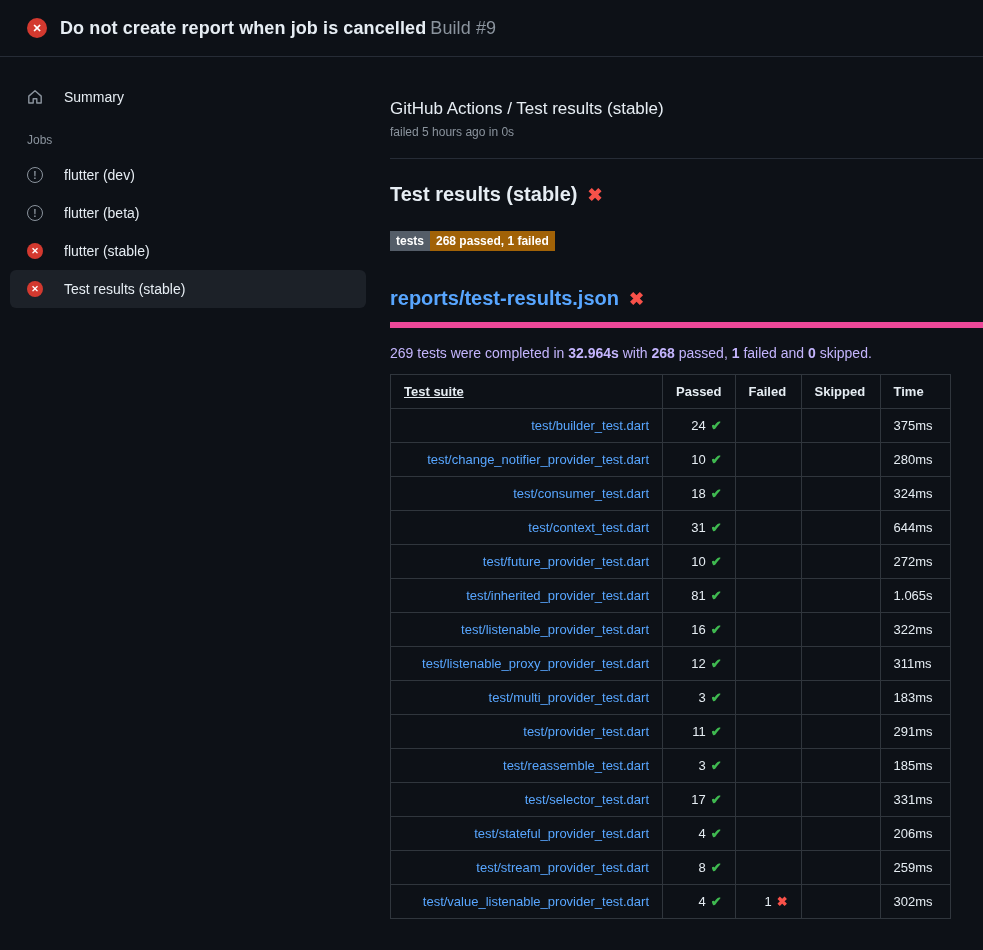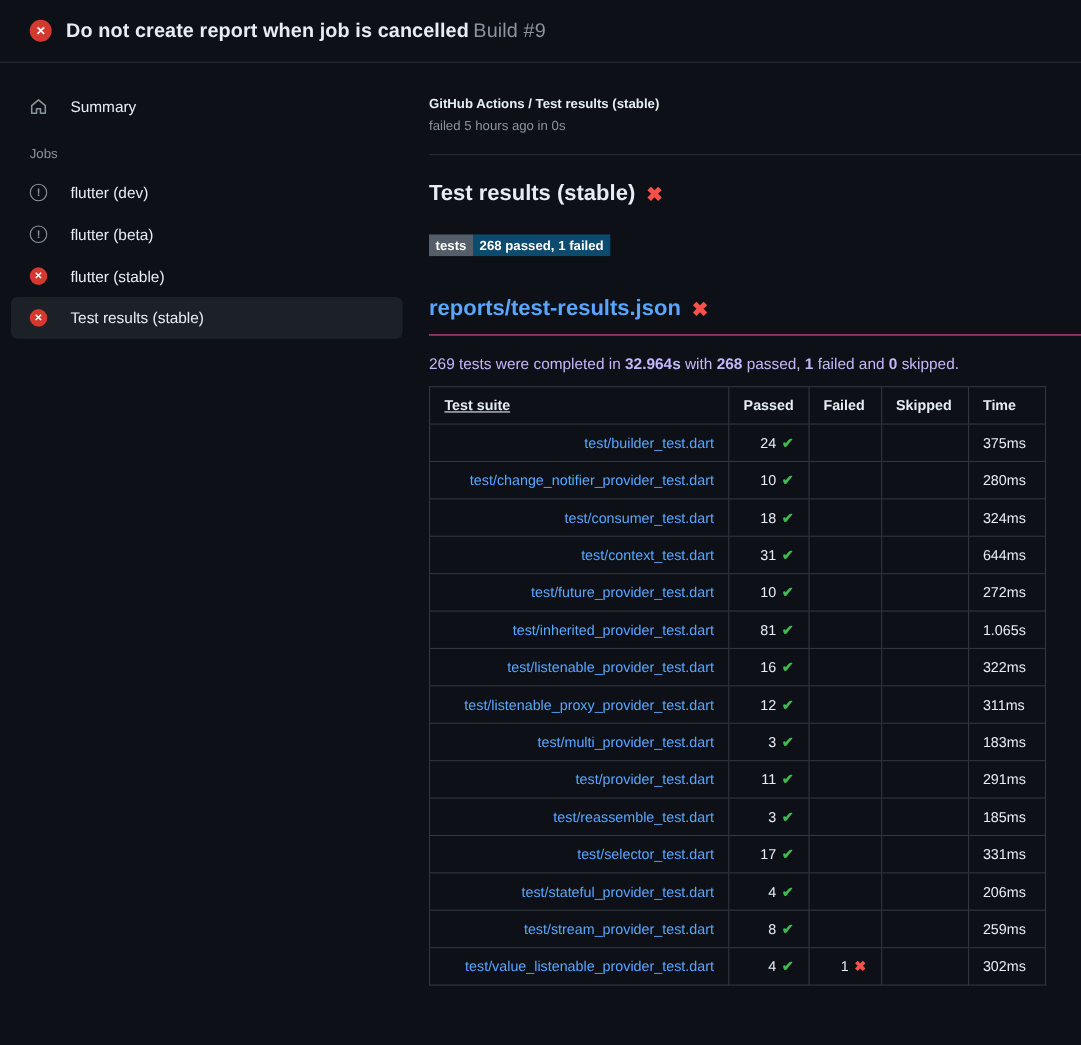--- a/index.html
+++ b/index.html
@@ -44,42 +44,42 @@
     display:flex; align-items:center; justify-content:center;
   }
   .neutral-circle {
     border:1.5px solid #8b949e; color:#8b949e;
     font-size:10px; font-weight:bold;
   }
   .fail-circle { background:#d3392f; color:#fff; font-size:9px; font-weight:bold; }
   .home-icon-svg { flex:none; display:block; }
 
   
-  .breadcrumb { font-weight:700; font-size:12px; }
+  .breadcrumb { font-weight:400; font-size:17px;margin-top:12px; }
   .run-meta { color:#8b949e; font-size:12px; margin-top:6px; }
   .divider { border:none; border-top:1px solid #262c36; margin:19px 0 0 0; }
 
   .section-title {
     margin-top:24px; font-size:20px; font-weight:700;
     display:flex; align-items:center; gap:10px;
   }
   .x-mark { color:#f85149; font-weight:bold; font-size:18px; }
 
   .badge {
     display:inline-flex; margin-top:25px;
     font-size:12px; font-weight:600; color:#fff;
     border-radius:0; overflow:hidden; line-height:1;
   }
   .badge-label { background:#545d68; padding:4px 6px; }
-  .badge-value { background:#0c4a6e; padding:4px 6px; }
+  .badge-value { background:#a16207; padding:4px 6px; }
 
   .report-title {
     margin-top:36px; font-size:20px; font-weight:700; color:#58a6ff;
     display:flex; align-items:center; gap:10px;
-    padding-bottom:12px; border-bottom:1px solid #ec4899;
+    padding-bottom:12px; border-bottom:6px solid #ec4899;
   }
   .report-title a { color:#58a6ff; text-decoration:none; }
 
   .summary-line { margin:17px 0 13px 0; font-size:14px; color:#c4b5fd; }
   .summary-line strong { font-weight:700; }
 
   
   table { border-collapse:collapse; font-size:13px; table-layout:fixed; }
   th, td { border:1px solid #30363d; padding:0 13px; height:34px; }
   th { font-weight:700; text-align:left; color:#e6edf3; }

